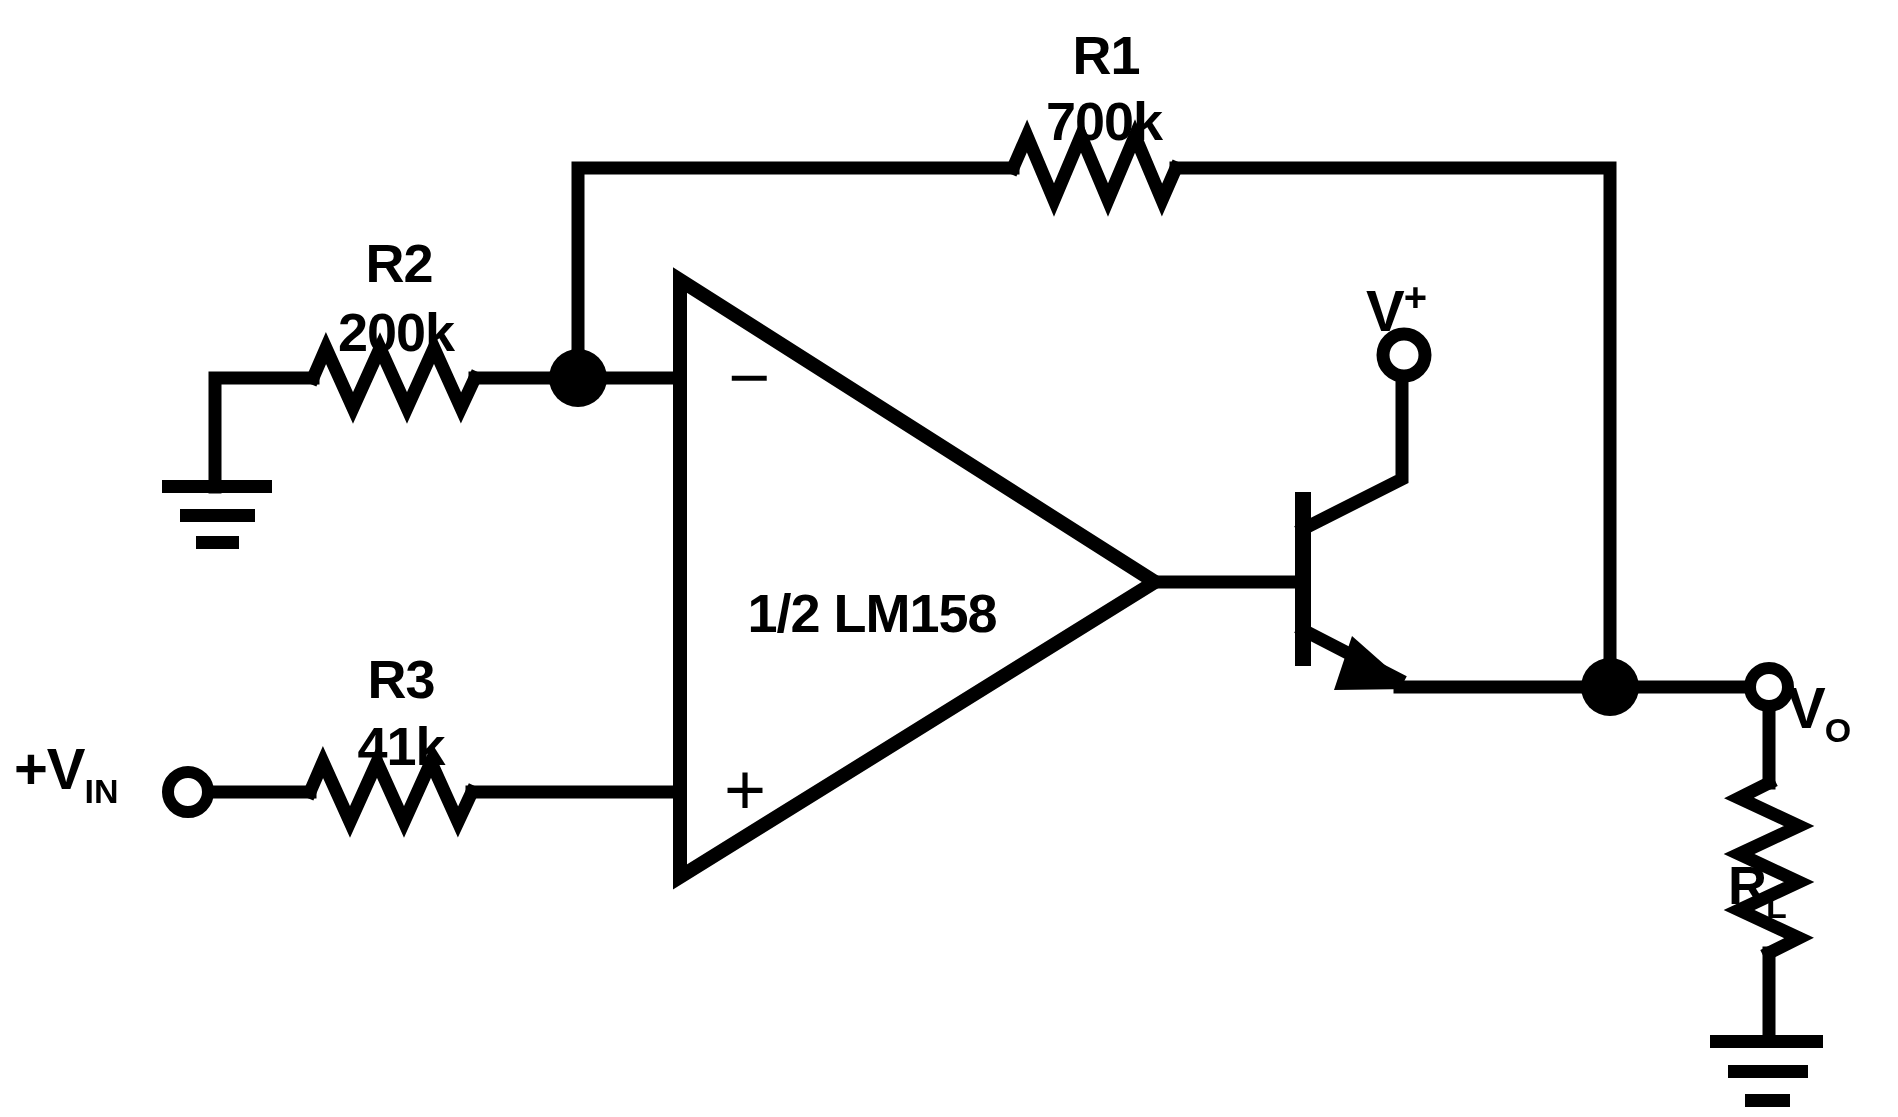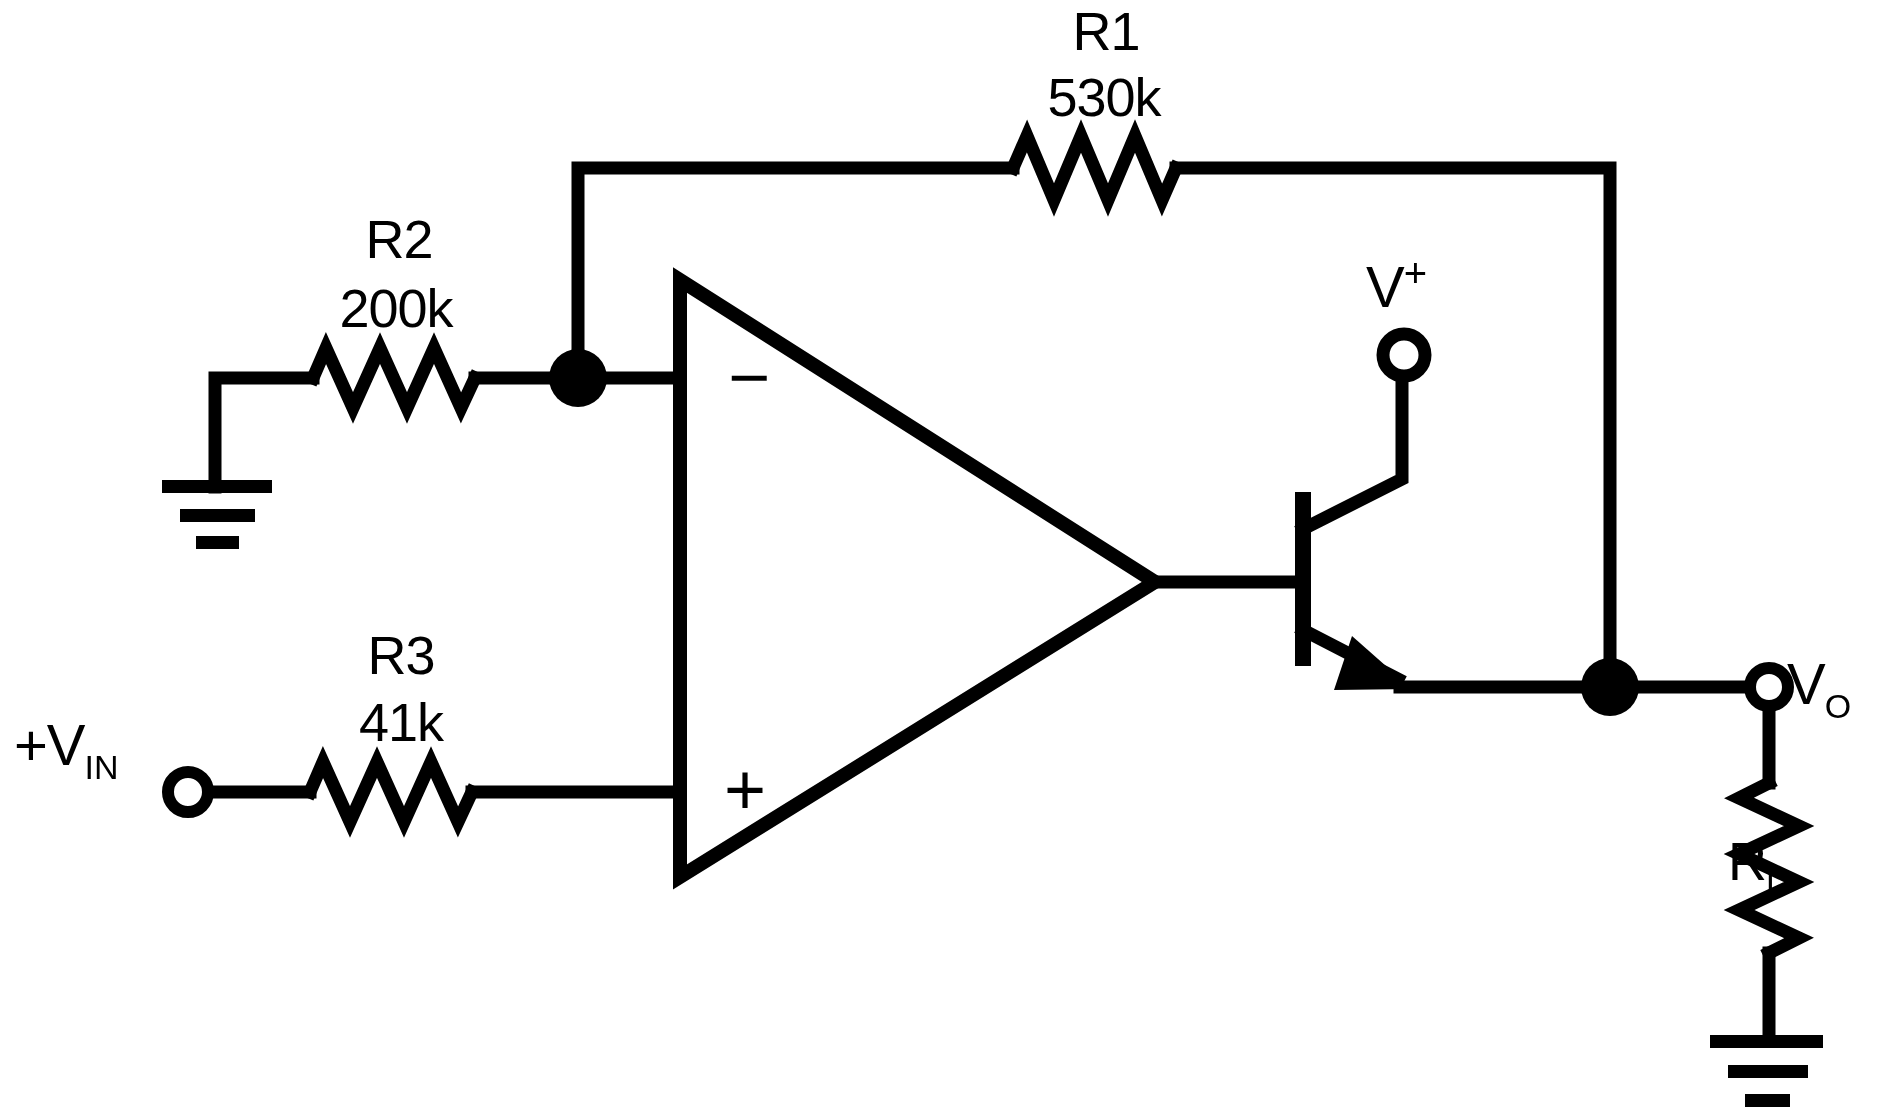--- a/index.html
+++ b/index.html
@@ -16,25 +16,26 @@
     color: #000000;
     overflow: hidden;
   }
   #circuit-svg {
     position: absolute;
     left: 0;
     top: 0;
   }
   .lbl {
     position: absolute;
-    font-weight: normal;
+    font-weight: bold;
     color: #000000;
     white-space: nowrap;
     letter-spacing: -1px;
     line-height: 1;
+    margin-top: 24px;
   }
   .ctr {
     transform: translate(-50%, -50%);
   }
   .f54 { font-size: 54px; }
   .f58 { font-size: 58px; }
   .sub {
     font-size: 34px;
     position: relative;
     top: 14px;
@@ -98,28 +99,29 @@
     <path d="M 1769 783 l -30 15 l 60 28 l -60 28 l 60 28 l -60 28 l 60 28 l -30 15"></path>
     <path d="M 1769 953 L 1769 1041"></path>
     <g stroke="none" fill="#000000">
       <rect x="1710" y="1035" width="113" height="13"></rect>
       <rect x="1728" y="1065" width="80" height="13"></rect>
       <rect x="1745" y="1094" width="45" height="13"></rect>
     </g>
   </svg>
 
   <div class="lbl ctr f54" style="left:1106px; top:31px;">R1</div>
-  <div class="lbl ctr f54" style="left:1104px; top:97px;">530k</div>
+  <div class="lbl ctr f54" style="left:1104px; top:97px;">700k</div>
 
   <div class="lbl ctr f54" style="left:399px; top:239px;">R2</div>
   <div class="lbl ctr f54" style="left:396px; top:308px;">200k</div>
 
   <div class="lbl ctr f54" style="left:401px; top:655px;text-align:right;">R3</div>
   <div class="lbl ctr f54" style="left:401px; top:722px;">41k</div>
 
+  <div class="lbl ctr f54" style="left:872px; top:589px;">1/2 LM158</div>
 
   <div class="sym" style="left:749px; top:377px;">−</div>
   <div class="sym" style="left:745px; top:789px;">+</div>
 
   <div class="lbl f58" style="left:14px; top:716px;">
     <span>+V</span><span class="sub">IN</span>
   </div>
 
   <div class="lbl f58" style="left:1366px; top:258px;">
     <span>V</span><span class="sup">+</span>

